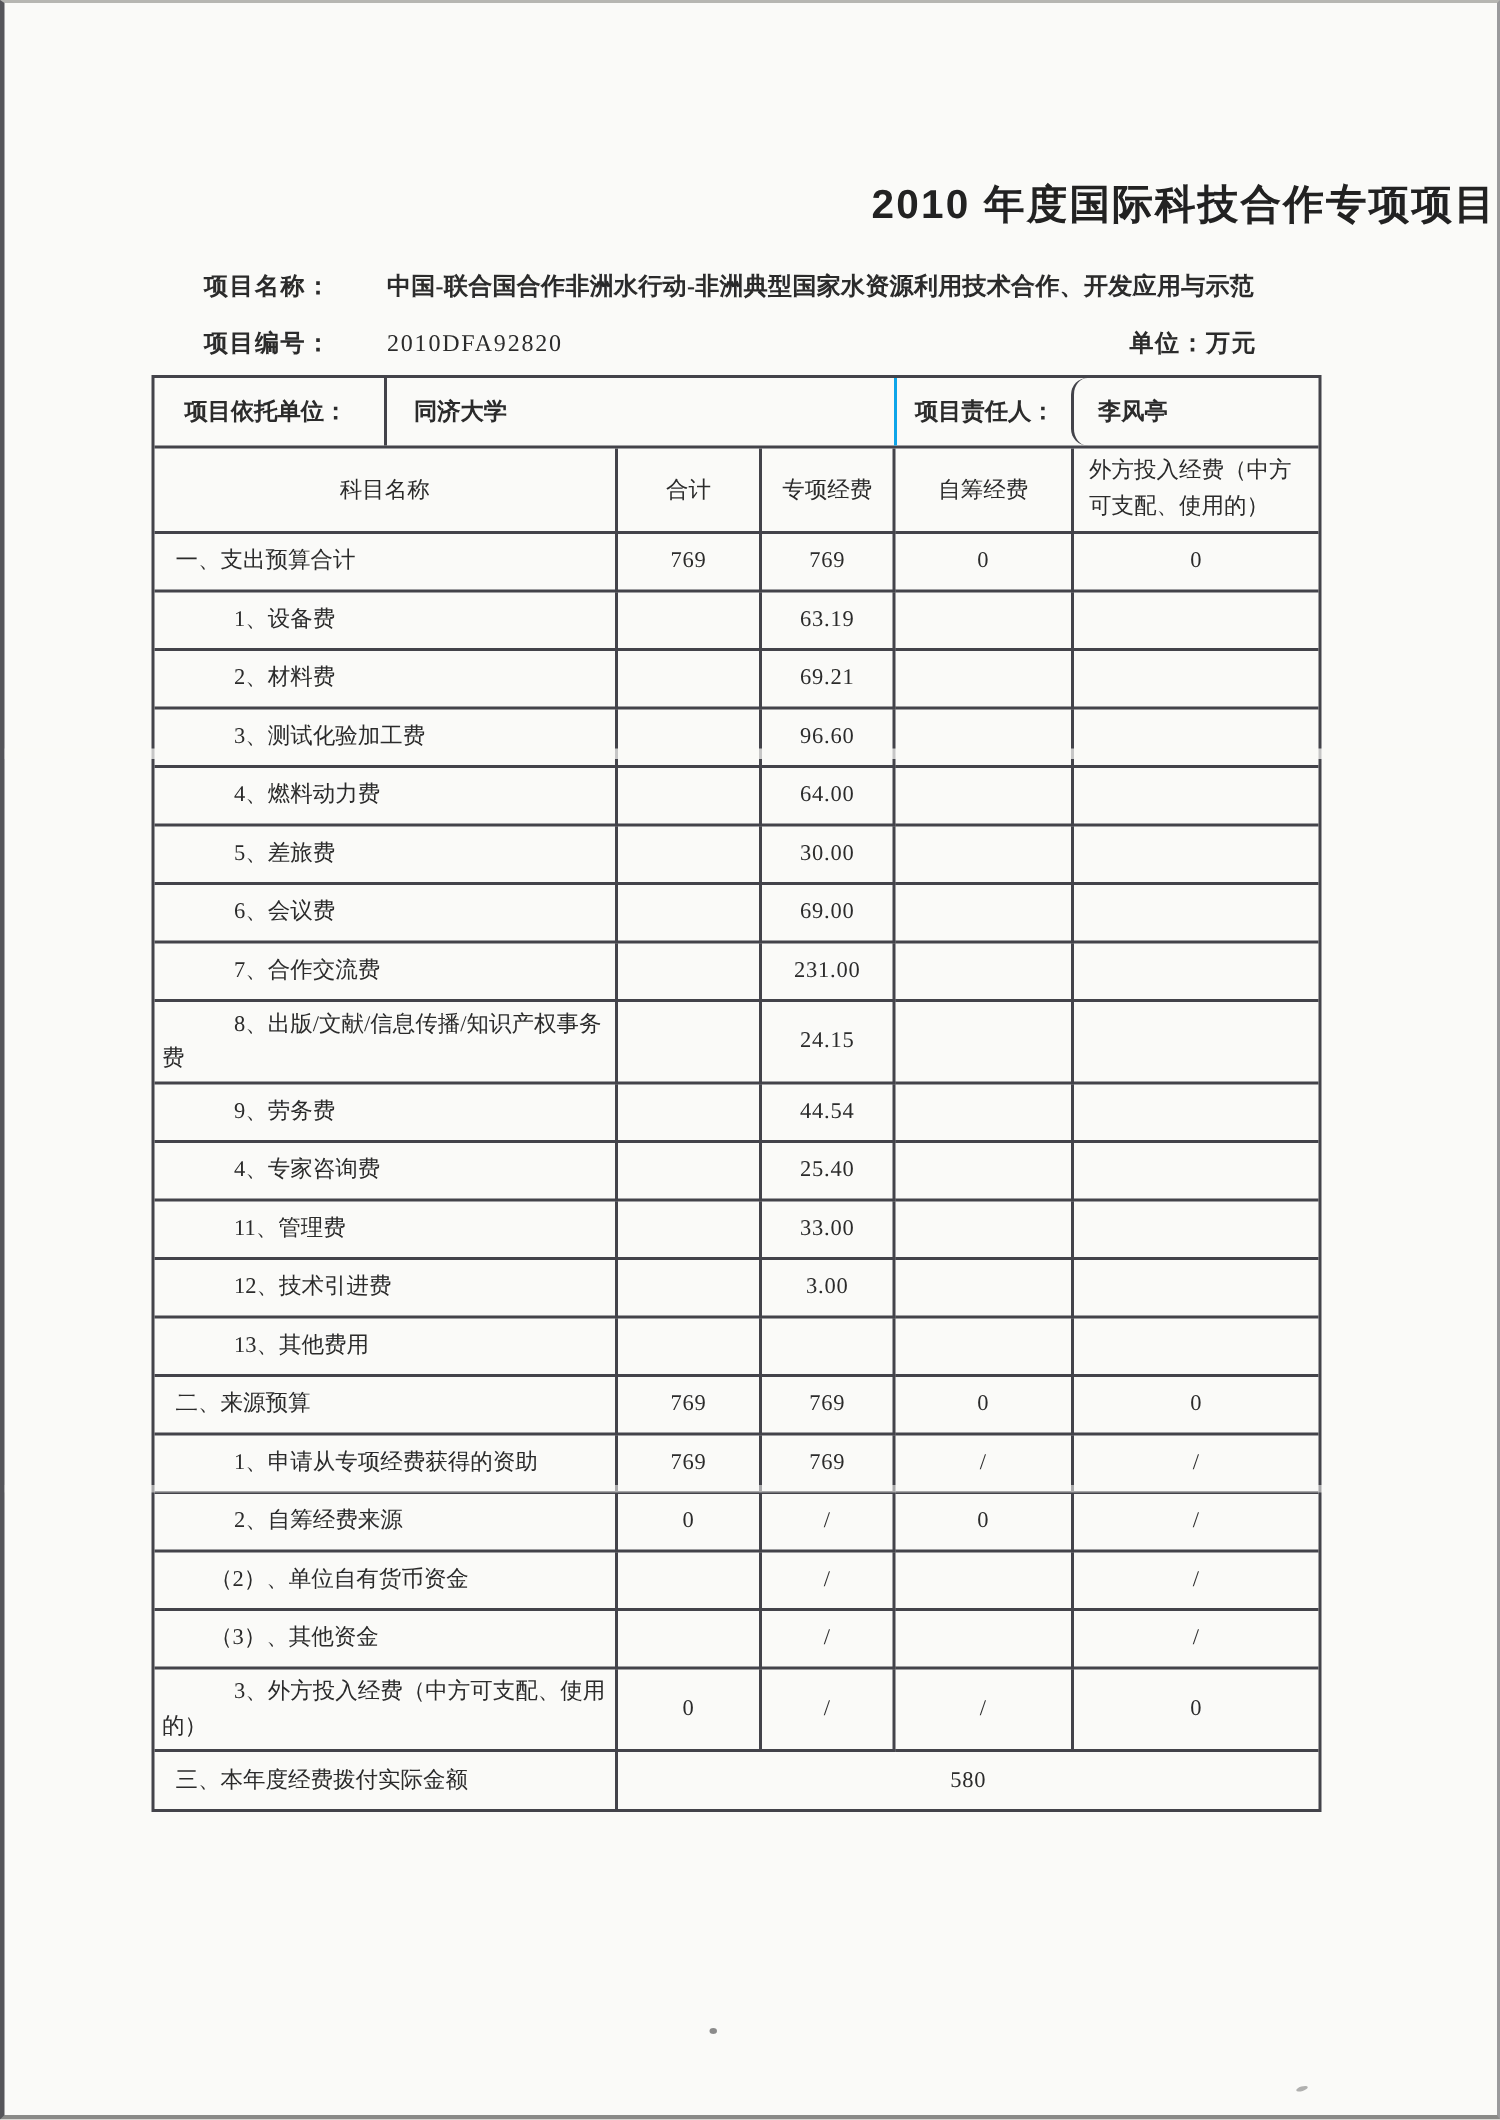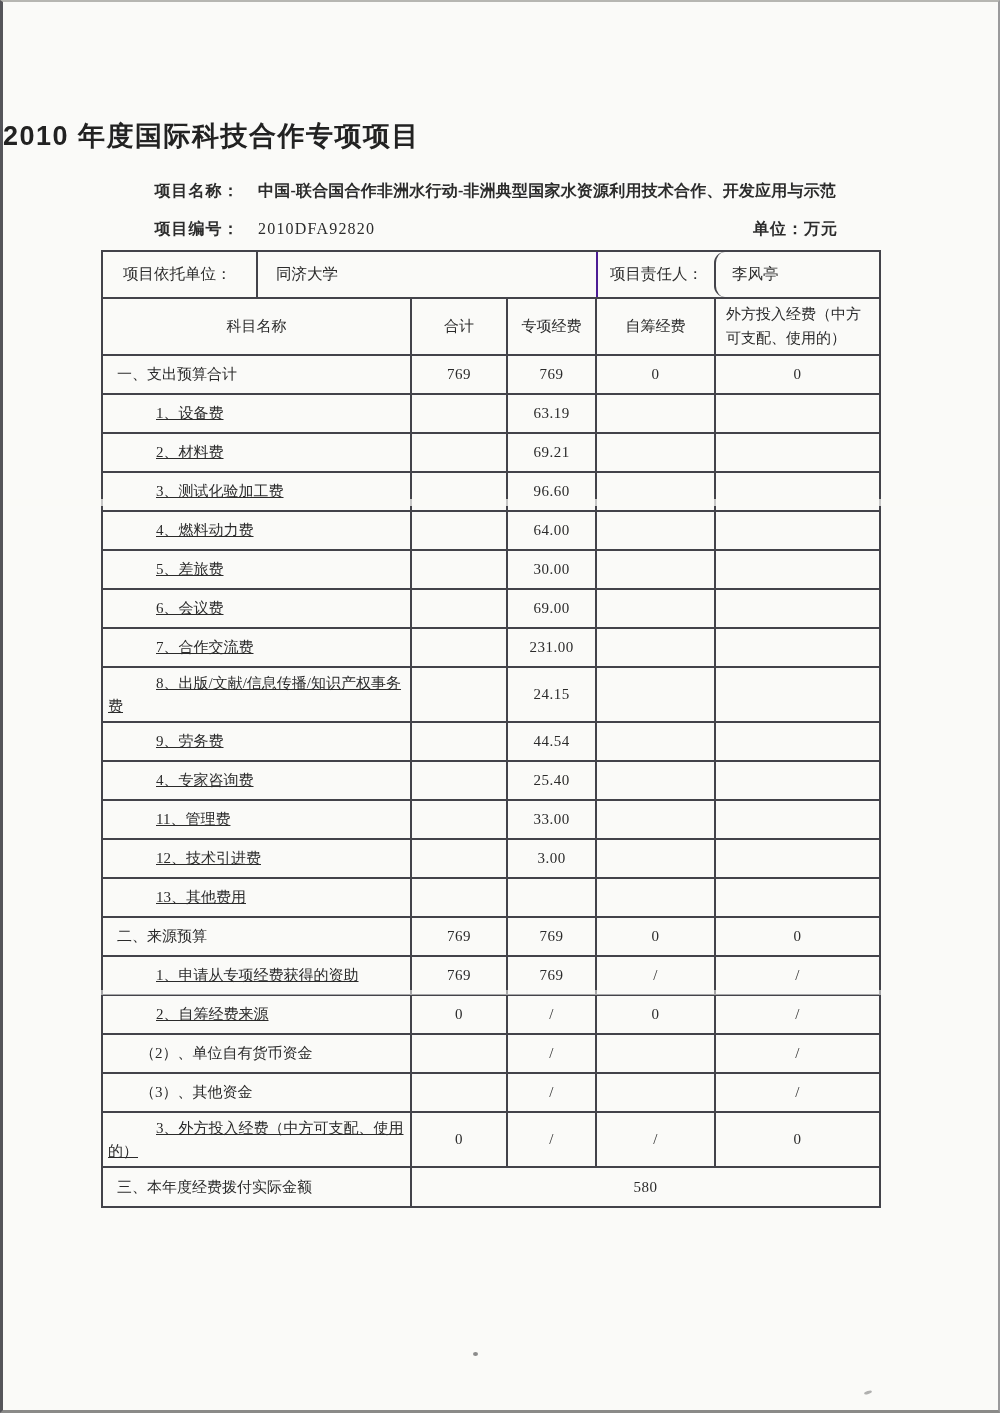--- a/index.html
+++ b/index.html
@@ -4,57 +4,57 @@
 <style>
   html,body { margin:0; padding:0; background:#e8e8e6; }
   .page {
     position:relative; width:1000px; height:1413px; margin:0 auto;
     background:#fafaf8; box-sizing:border-box; overflow:hidden;
     border-top:2px solid #b6b6b2; border-right:2px solid #9a9a9c;
     border-bottom:3px solid #8a8a88; border-left:3px solid #55555a;
     font-family:"Liberation Serif","DejaVu Serif",serif; color:#2b2b2b;
   }
   .title {
-    margin:0; padding-top:116px; text-align:left;
+    margin:0; padding-top:116px; text-align:right;
     font-family:"Liberation Sans","DejaVu Sans",sans-serif;
     font-size:27px; font-weight:bold; letter-spacing:1.5px; color:#222;
   }
-  .meta-row { display:flex; align-items:baseline; font-size:16px;text-align:center; }
+  .meta-row { display:flex; align-items:baseline; font-size:16px; }
   .meta-name { margin:27px 120px 0 133px; }
   .meta-code { margin:17px 122px 0 133px; }
   .meta-label { flex:none; width:122px; font-weight:bold; letter-spacing:1px; }
   .meta-value { font-weight:bold; white-space:nowrap; letter-spacing:0.2px; }
   .meta-value.code { font-weight:normal; letter-spacing:1.2px; }
   .meta-unit { margin-left:auto; padding-right:38px; font-weight:bold; letter-spacing:1px; }
 
   .table-frame {
     position:absolute; left:98px; top:248px; width:780px;
     border:2px solid #43434a; box-sizing:border-box; background:transparent;
   }
   .unit-row { display:flex; height:45px; border-bottom:2px solid #43434a; font-size:15.5px; }
-  .u-cell { box-sizing:border-box; display:flex; align-items:center; }
+  .u-cell { box-sizing:border-box; display:flex; align-items:center;font-weight:bold; }
   .u1 { flex:none; width:153px; padding-left:20px; }
   .u2 { flex:none; width:340px; padding-left:18px; border-left:2px solid #43434a; }
-  .u3 { flex:none; width:118px; padding-left:12px; border-left:2px solid #4c1d95; }
+  .u3 { flex:none; width:118px; padding-left:12px; border-left:2px solid #0ea5e9; }
   .u4 { flex:1; padding-left:16px; border-left:2px solid #43434a;border-radius:11px; }
 
   table.budget-table { width:776px; border-collapse:collapse; table-layout:fixed; }
   .budget-table th, .budget-table td {
     border:2px solid #43434a; box-sizing:border-box;
     font-size:15px; font-weight:normal; vertical-align:middle;
   }
   .budget-table tr > *:first-child { border-left:none; }
   .budget-table tr > *:last-child { border-right:none; }
   .budget-table thead th { border-top:none; height:56px; text-align:center; }
   .budget-table tbody tr:last-child td { border-bottom:none; }
   .budget-table th.col-foreign { text-align:left; padding:4px 10px; line-height:1.55; }
   .budget-table tbody td { height:39px; }
   .label-cell { text-align:left; padding:4px 6px 4px 5px; line-height:1.5; }
   .label-cell.lvl0 { text-indent:9px; }
-  .label-cell.lvl1 { text-indent:48px;text-decoration:underline; }
+  .label-cell.lvl1 { text-indent:48px; }
   .label-cell.lvl2 { text-indent:32px; }
   .value-cell { text-align:center; font-size:15.5px; letter-spacing:0.5px; }
 
   .streak { position:absolute; left:0; width:1000px; pointer-events:none; }
   .s1 { top:497px; height:7px; background:rgba(250,250,247,0.72); }
   .s2 { top:988px; height:5px; background:rgba(250,250,247,0.55); }
   .speck { position:absolute; pointer-events:none; }
   .sp1 { left:470px; top:1350px; width:5px; height:4px; background:#6f6f6f; border-radius:50%; opacity:0.8; }
   .sp2 { left:861px; top:1389px; width:8px; height:3px; background:#909090; border-radius:50%; transform:rotate(-18deg); opacity:0.7; }
 </style>

